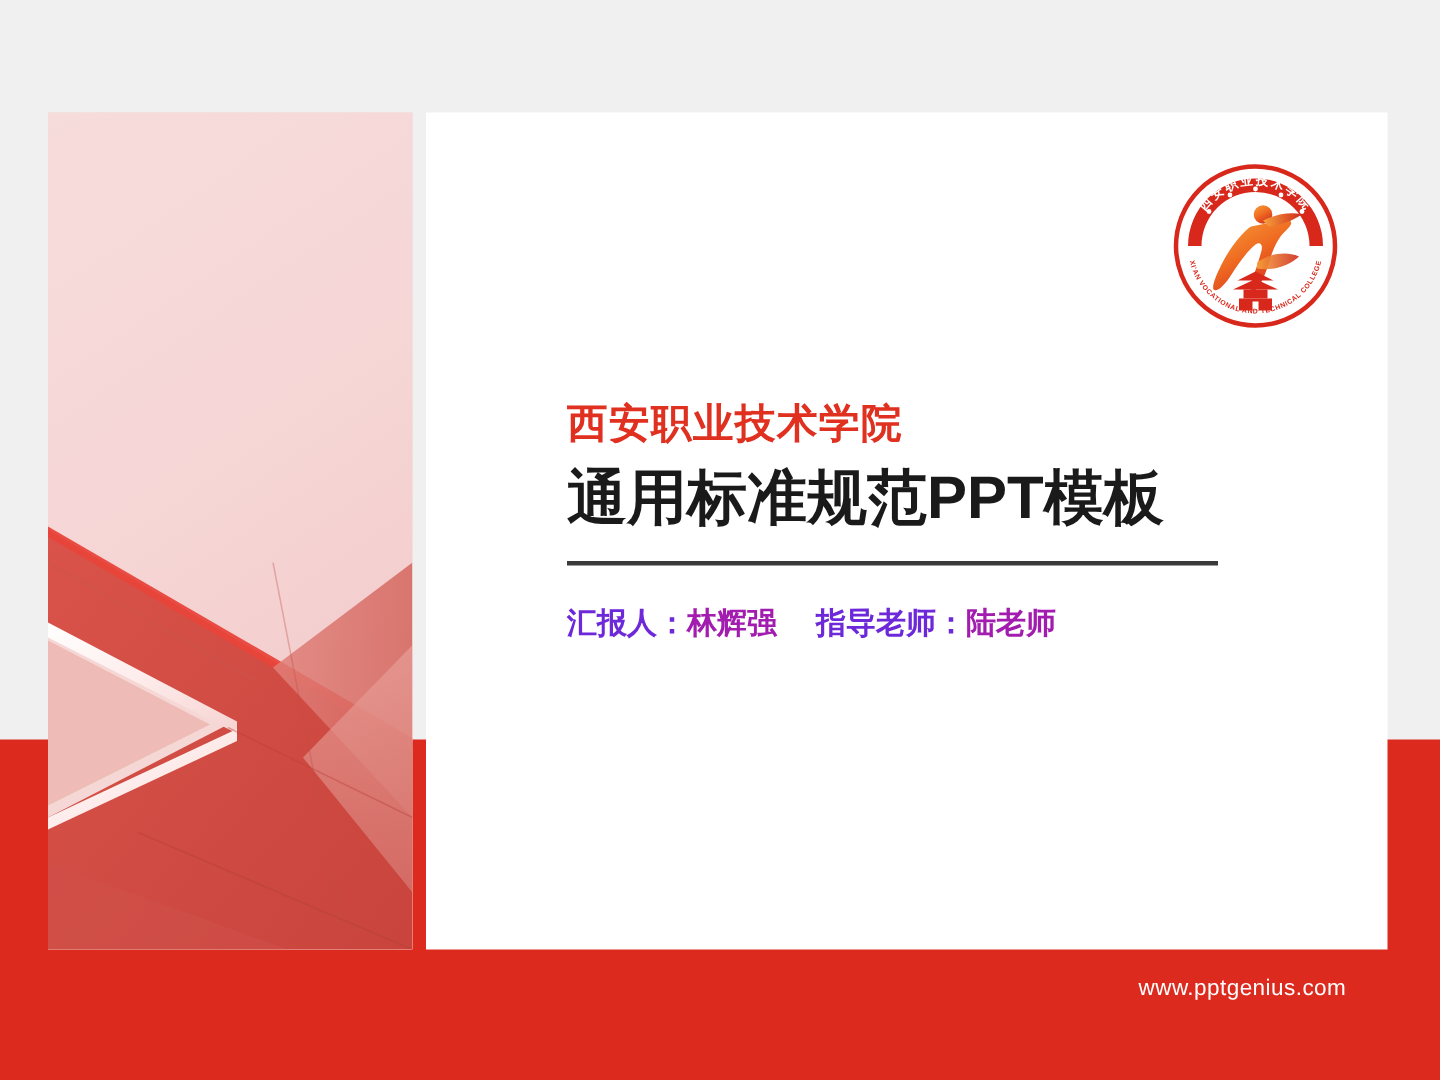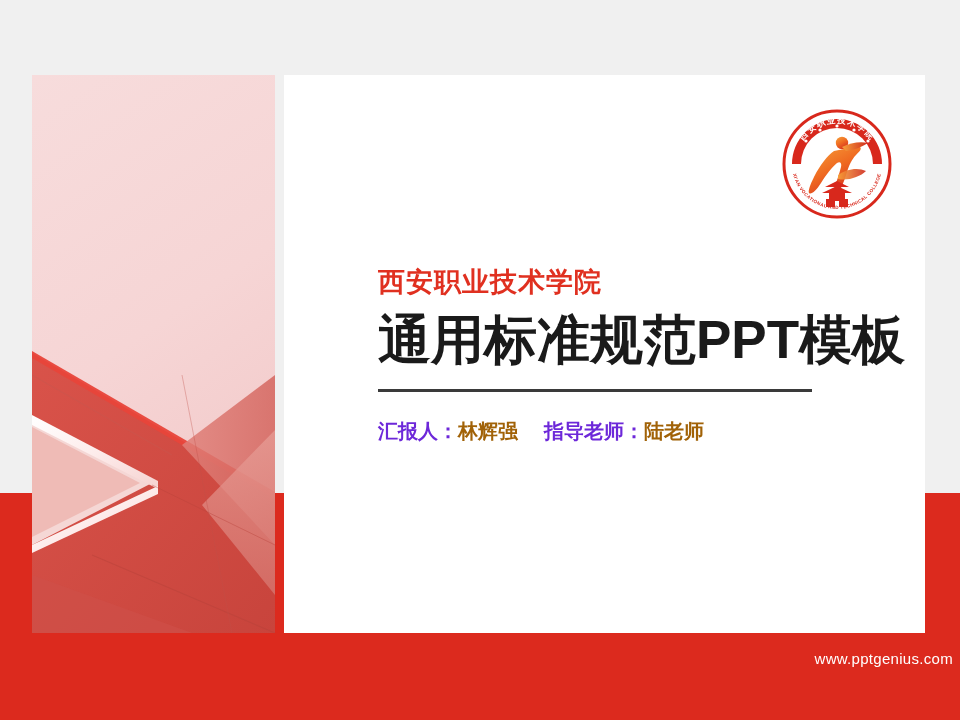--- a/index.html
+++ b/index.html
@@ -77,51 +77,51 @@
   .univ-name {
     font-size: 27px;
     font-weight: bold;
     color: #e03020;
     letter-spacing: 1px;
     line-height: 1.25;
     white-space: nowrap;
   }
   .main-title {
     margin-top: 8px;
-    font-size: 53px;
+    font-size: 40px;
     font-weight: bold;
     color: #1a1a1a;
     letter-spacing: 0px;
     line-height: 1.2;
     white-space: nowrap;
   }
   .divider {
     margin-top: 18px;
     width: 434px;
     height: 3px;
     background: #3a3a3a;
   }
   .subtitle {
     margin-top: 26px;
     font-size: 20px;
     font-weight: bold;
     line-height: 1.3;
     white-space: nowrap;
   }
   .sub-label { color: #6d28d9; }
-  .sub-value { color: #a16207; }
+  .sub-value { color: #a21caf; }
   .sub-gap { display: inline-block; width: 26px; }
 
   
   .site-url {
     position: absolute;
-    left: 778px;
+    left: 759px;
     top: 650px;
     width: 175px;
-    text-align: right;
+    text-align: left;
     color: #ffffff;
     font-size: 15px;
     letter-spacing: 0.3px;
   }
 </style>
 </head>
 <body>
 
 <div id="slide">
 

